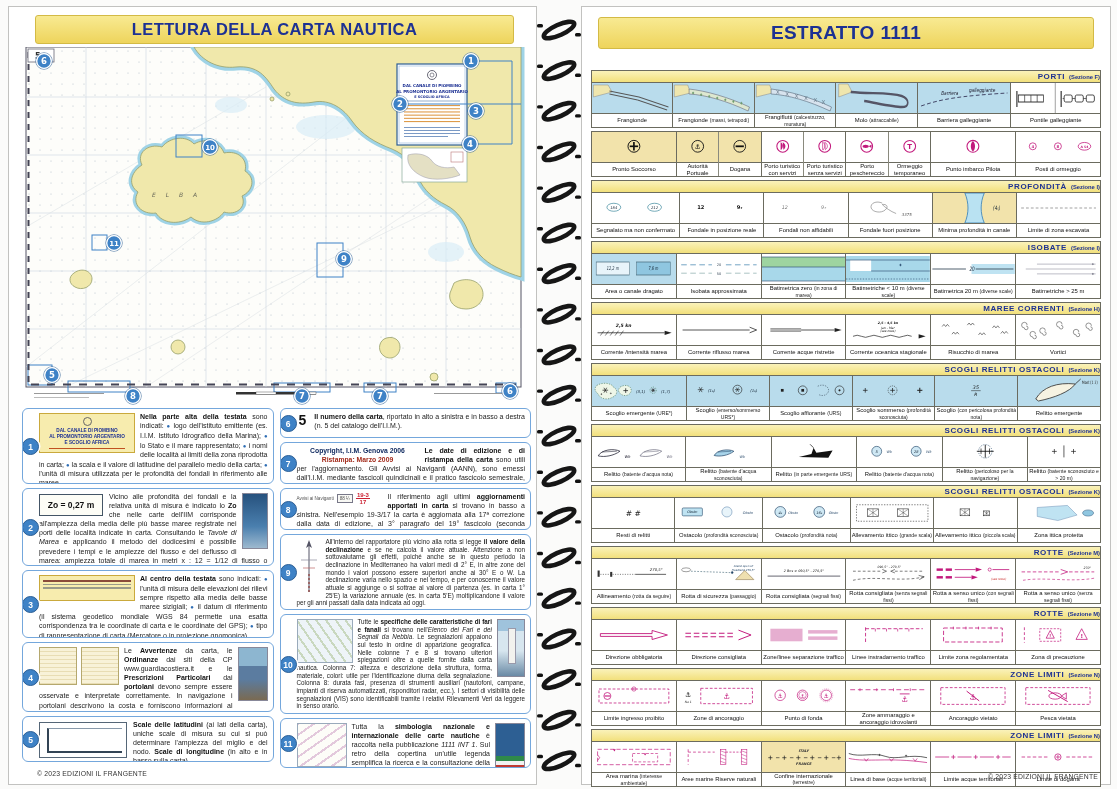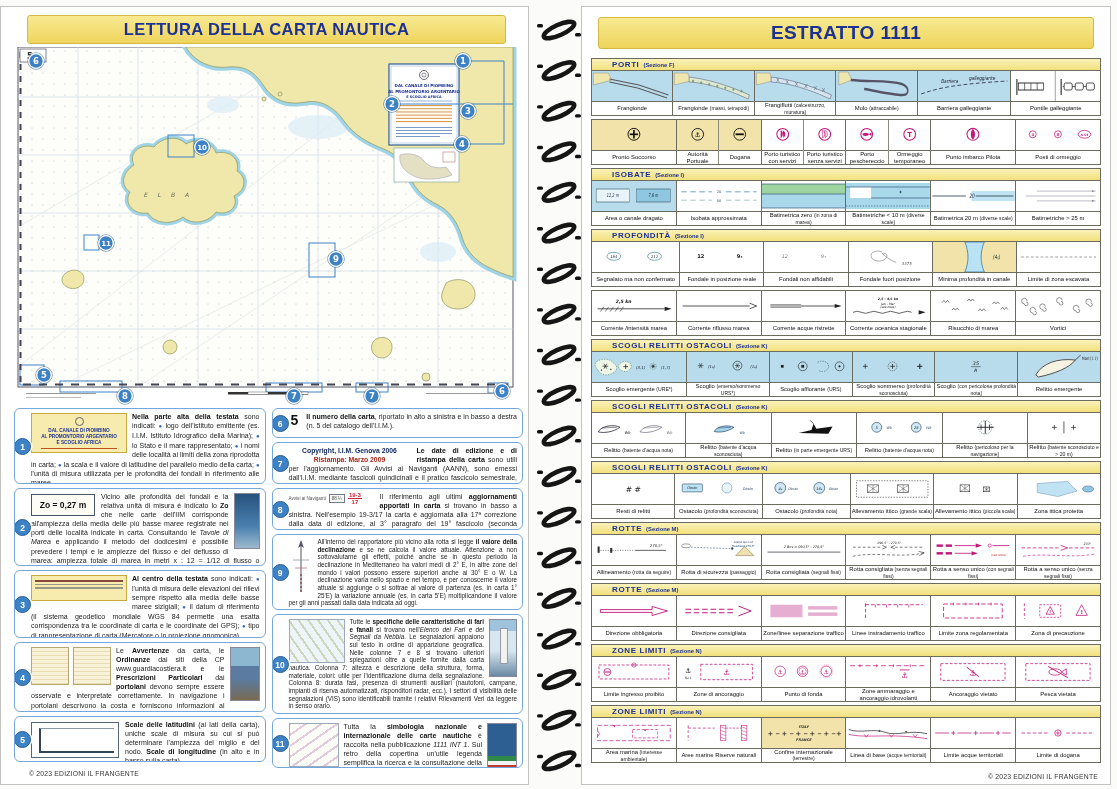--- a/index.html
+++ b/index.html
@@ -1,25 +1,25 @@
 <!DOCTYPE html>
 <html><head>
 <meta charset="utf-8">
 <style>
   html,body{margin:0;padding:0;background:#efefec;font-family:"Liberation Sans",sans-serif;}
   .canvas{position:relative;width:1117px;height:789px;background:#fbfbfa;overflow:hidden;}
   .page{position:absolute;top:6px;height:777px;background:#fff;border:1px solid #c2c2c0;}
-  .page-left{left:0;width:527px;}
+  .page-left{left:8px;width:527px;}
   .page-right{left:581px;width:528px;}
   .binding{position:absolute;left:537px;top:6px;width:44px;height:777px;}
 
   .title-band{height:27px;margin:8px 22px 3px 26px;background:linear-gradient(#f8ea92,#eed45c);
     border:1px solid #d3ba45;border-radius:3px;display:flex;align-items:center;justify-content:center;
     color:#1d3193;font-weight:bold;font-size:16.5px;letter-spacing:.4px;}
-  .page-right .title-band{height:30px;margin:10px 16px 9px;font-size:19px;}
+  .page-right .title-band{height:30px;margin:10px 16px 21px;font-size:19px;}
 
   .chart{margin:1px 5px 0 7px;height:358px;}
   .chart svg{display:block;}
   svg text{font-family:"DejaVu Sans","Liberation Sans",sans-serif;}
 
   .blocks{display:flex;gap:6px;padding:0 5px 0 13px;margin-top:3px;}
   .col{flex:1;display:flex;flex-direction:column;gap:4px;}
   .block{position:relative;border:1.5px solid #74a7dc;border-radius:6px;background:#fff;
     padding:3px 5px 2px 6px;overflow:hidden;box-sizing:border-box;}
   .ncirc{position:absolute;left:-1px;top:calc(50% - 8px);width:15px;height:15px;border-radius:50%;
@@ -63,21 +63,21 @@
   .th-light{width:26px;height:56px;background:linear-gradient(#9fc3dc 0 20%,#d7e6ef 20% 55%,#6a8aa5);position:relative;}
   .th-light i{position:absolute;left:10px;top:8px;width:6px;height:34px;background:#f2f2ee;border:1px solid #99a;}
   .th-book{width:28px;height:46px;background:linear-gradient(#2d5f93 0 70%,#2f8a4a 70% 80%,#f2f2f2 80% 90%,#c03a32 90%);}
   .copyright{position:absolute;font-size:6.8px;color:#333;letter-spacing:.2px;}
   .cpy-left{left:28px;bottom:7px;}
   .cpy-right{right:12px;bottom:4px;}
 
   .legend{padding:0 9px;}
   .section{margin-bottom:3px;}
   .sec-h{border:1px solid #6b6b5f;border-bottom:none;background:linear-gradient(#faf2ba,#f2e07c);
-    height:11px;display:flex;align-items:center;justify-content:flex-start;gap:4px;padding-left:20px;}
+    height:11px;display:flex;align-items:center;justify-content:flex-end;gap:4px;padding-left:20px;}
   .sec-t{font-size:8px;font-weight:bold;color:#1d3193;letter-spacing:.6px;}
   .sec-s{font-size:5.8px;font-weight:bold;color:#1d3193;}
   .sec-row{display:flex;border:1px solid #6b6b5f;background:#fff;}
   .cell{display:flex;min-width:0;}
   .cell+.cell{border-left:1px solid #6b6b5f;}
   .item{flex:1;display:flex;flex-direction:column;min-width:0;}
   .item+.item{border-left:1px solid #8a8a7e;}
   .sym{height:30px;display:flex;align-items:center;justify-content:center;overflow:hidden;background:#fff;}
   .bg-sea>.item>.sym{background:#b9dcec;}
   .bg-sand>.item>.sym{background:#f2e3ab;}
@@ -715,20 +715,107 @@
                 </div>
                 <div class="cap">
                   <span><span>Posti di ormeggio</span></span>
                 </div>
               </div>
             </div>
           </div>
         </div>
         <div class="section">
           <div class="sec-h">
+            <span class="sec-t">PROFONDITÀ</span>
+            <span class="sec-s">(Sezione I)</span>
+          </div>
+          <div class="sec-row">
+            <div class="cell" style="flex:1.05">
+              <div class="item">
+                <div class="sym">
+                  <svg viewBox="0 0 120 30" width="100%" height="100%" preserveAspectRatio="xMidYMid meet">
+                    <ellipse cx="30" cy="14" rx="9.5" ry="5.5" fill="none" stroke="#2e7f95" stroke-width=".9"></ellipse>
+                    <text x="30" y="16" font-size="5.2" fill="#123" text-anchor="middle" font-style="italic">184</text>
+                    <ellipse cx="86" cy="14" rx="9.5" ry="5.5" fill="none" stroke="#2e7f95" stroke-width=".9"></ellipse>
+                    <text x="86" y="16" font-size="5.2" fill="#123" text-anchor="middle" font-style="italic">212</text>
+                  </svg>
+                </div>
+                <div class="cap">
+                  <span><span>Segnalato ma non confermato</span></span>
+                </div>
+              </div>
+            </div>
+            <div class="cell" style="flex:1">
+              <div class="item">
+                <div class="sym">
+                  <svg viewBox="0 0 120 30" width="100%" height="100%" preserveAspectRatio="xMidYMid meet">
+                    <text x="30" y="17" font-size="7.5" fill="#111" text-anchor="middle" font-weight="bold">12</text>
+                    <text x="86" y="17" font-size="7.5" fill="#111" text-anchor="middle" font-weight="bold">9₇</text>
+                  </svg>
+                </div>
+                <div class="cap">
+                  <span><span>Fondale in posizione reale</span></span>
+                </div>
+              </div>
+            </div>
+            <div class="cell" style="flex:1">
+              <div class="item">
+                <div class="sym">
+                  <svg viewBox="0 0 120 30" width="100%" height="100%" preserveAspectRatio="xMidYMid meet">
+                    <text x="30" y="17" font-size="7" fill="#777" text-anchor="middle" font-style="italic">12</text>
+                    <text x="86" y="17" font-size="7" fill="#777" text-anchor="middle" font-style="italic">9₇</text>
+                  </svg>
+                </div>
+                <div class="cap">
+                  <span><span>Fondali non affidabili</span></span>
+                </div>
+              </div>
+            </div>
+            <div class="cell" style="flex:1">
+              <div class="item">
+                <div class="sym">
+                  <svg viewBox="0 0 120 30" width="100%" height="100%" preserveAspectRatio="xMidYMid meet">
+                    <path d="M48,8 C40,4 30,8 32,15 C34,21 46,23 52,18 C58,13 54,9 48,10 C52,14 60,20 68,23" fill="none" stroke="#888" stroke-width="1"></path>
+                    <text x="76" y="26" font-size="5.8" fill="#555" font-style="italic">3375</text>
+                  </svg>
+                </div>
+                <div class="cap">
+                  <span><span>Fondale fuori posizione</span></span>
+                </div>
+              </div>
+            </div>
+            <div class="cell bg-sand" style="flex:1">
+              <div class="item">
+                <div class="sym">
+                  <svg viewBox="0 0 120 30" width="100%" height="100%" preserveAspectRatio="none">
+                    <path d="M46,0 C52,10 52,20 46,30 L74,30 C68,20 68,10 74,0 Z" fill="#b9e2f2" stroke="#3b82b8" stroke-width="1"></path>
+                    <text x="92" y="17" font-size="5.8" fill="#123" text-anchor="middle" font-style="italic">(4₅)</text>
+                  </svg>
+                </div>
+                <div class="cap">
+                  <span><span>Minima profondità in canale</span></span>
+                </div>
+              </div>
+            </div>
+            <div class="cell" style="flex:1">
+              <div class="item">
+                <div class="sym">
+                  <svg viewBox="0 0 120 30" width="100%" height="100%" preserveAspectRatio="xMidYMid meet">
+                    <line x1="6" y1="15" x2="114" y2="15" stroke="#777" stroke-width="1" stroke-dasharray="4,3"></line>
+                  </svg>
+                </div>
+                <div class="cap">
+                  <span><span>Limite di zona escavata</span></span>
+                </div>
+              </div>
+            </div>
+          </div>
+        </div>
+        <div class="section">
+          <div class="sec-h">
             <span class="sec-t">ISOBATE</span>
             <span class="sec-s">(Sezione I)</span>
           </div>
           <div class="sec-row">
             <div class="cell bg-sea" style="flex:1">
               <div class="item">
                 <div class="sym">
                   <svg viewBox="0 0 120 30" width="100%" height="100%" preserveAspectRatio="none">
                     <rect x="6" y="8" width="48" height="13" fill="#e8f4fa" stroke="#467" stroke-width=".7"></rect>
                     <text x="30" y="16.5" font-size="5" fill="#234" text-anchor="middle" font-style="italic">12,2 m</text>
@@ -819,106 +906,23 @@
                 </div>
                 <div class="cap">
                   <span><span>Batimetriche &gt; 25 m</span></span>
                 </div>
               </div>
             </div>
           </div>
         </div>
         <div class="section">
           <div class="sec-h">
-            <span class="sec-t">PROFONDITÀ</span>
-            <span class="sec-s">(Sezione I)</span>
-          </div>
-          <div class="sec-row">
-            <div class="cell" style="flex:1.05">
-              <div class="item">
-                <div class="sym">
-                  <svg viewBox="0 0 120 30" width="100%" height="100%" preserveAspectRatio="xMidYMid meet">
-                    <ellipse cx="30" cy="14" rx="9.5" ry="5.5" fill="none" stroke="#2e7f95" stroke-width=".9"></ellipse>
-                    <text x="30" y="16" font-size="5.2" fill="#123" text-anchor="middle" font-style="italic">184</text>
-                    <ellipse cx="86" cy="14" rx="9.5" ry="5.5" fill="none" stroke="#2e7f95" stroke-width=".9"></ellipse>
-                    <text x="86" y="16" font-size="5.2" fill="#123" text-anchor="middle" font-style="italic">212</text>
-                  </svg>
-                </div>
-                <div class="cap">
-                  <span><span>Segnalato ma non confermato</span></span>
-                </div>
-              </div>
-            </div>
-            <div class="cell" style="flex:1">
-              <div class="item">
-                <div class="sym">
-                  <svg viewBox="0 0 120 30" width="100%" height="100%" preserveAspectRatio="xMidYMid meet">
-                    <text x="30" y="17" font-size="7.5" fill="#111" text-anchor="middle" font-weight="bold">12</text>
-                    <text x="86" y="17" font-size="7.5" fill="#111" text-anchor="middle" font-weight="bold">9₇</text>
-                  </svg>
-                </div>
-                <div class="cap">
-                  <span><span>Fondale in posizione reale</span></span>
-                </div>
-              </div>
-            </div>
-            <div class="cell" style="flex:1">
-              <div class="item">
-                <div class="sym">
-                  <svg viewBox="0 0 120 30" width="100%" height="100%" preserveAspectRatio="xMidYMid meet">
-                    <text x="30" y="17" font-size="7" fill="#777" text-anchor="middle" font-style="italic">12</text>
-                    <text x="86" y="17" font-size="7" fill="#777" text-anchor="middle" font-style="italic">9₇</text>
-                  </svg>
-                </div>
-                <div class="cap">
-                  <span><span>Fondali non affidabili</span></span>
-                </div>
-              </div>
-            </div>
-            <div class="cell" style="flex:1">
-              <div class="item">
-                <div class="sym">
-                  <svg viewBox="0 0 120 30" width="100%" height="100%" preserveAspectRatio="xMidYMid meet">
-                    <path d="M48,8 C40,4 30,8 32,15 C34,21 46,23 52,18 C58,13 54,9 48,10 C52,14 60,20 68,23" fill="none" stroke="#888" stroke-width="1"></path>
-                    <text x="76" y="26" font-size="5.8" fill="#555" font-style="italic">3375</text>
-                  </svg>
-                </div>
-                <div class="cap">
-                  <span><span>Fondale fuori posizione</span></span>
-                </div>
-              </div>
-            </div>
-            <div class="cell bg-sand" style="flex:1">
-              <div class="item">
-                <div class="sym">
-                  <svg viewBox="0 0 120 30" width="100%" height="100%" preserveAspectRatio="none">
-                    <path d="M46,0 C52,10 52,20 46,30 L74,30 C68,20 68,10 74,0 Z" fill="#b9e2f2" stroke="#3b82b8" stroke-width="1"></path>
-                    <text x="92" y="17" font-size="5.8" fill="#123" text-anchor="middle" font-style="italic">(4₅)</text>
-                  </svg>
-                </div>
-                <div class="cap">
-                  <span><span>Minima profondità in canale</span></span>
-                </div>
-              </div>
-            </div>
-            <div class="cell" style="flex:1">
-              <div class="item">
-                <div class="sym">
-                  <svg viewBox="0 0 120 30" width="100%" height="100%" preserveAspectRatio="xMidYMid meet">
-                    <line x1="6" y1="15" x2="114" y2="15" stroke="#777" stroke-width="1" stroke-dasharray="4,3"></line>
-                  </svg>
-                </div>
-                <div class="cap">
-                  <span><span>Limite di zona escavata</span></span>
-                </div>
-              </div>
-            </div>
-          </div>
-        </div>
-        <div class="section">
+            <span class="sec-t">MAREE CORRENTI</span>
+            <span class="sec-s">(Sezione H)</span>
+          </div>
           <div class="sec-row">
             <div class="cell" style="flex:1">
               <div class="item">
                 <div class="sym">
                   <svg viewBox="0 0 120 30" width="100%" height="100%" preserveAspectRatio="xMidYMid meet">
                     <text x="34" y="10" font-size="6.5" fill="#111" font-weight="bold" font-style="italic">2,5 kn</text>
                     <line x1="8" y1="19" x2="104" y2="19" stroke="#222" stroke-width="1.1"></line>
                     <path d="M104,16 L114,19 L104,22 Z" fill="#222"></path>
                     <line x1="12" y1="23" x2="17" y2="16" stroke="#222" stroke-width="0.8"></line>
                     <line x1="19" y1="23" x2="24" y2="16" stroke="#222" stroke-width="0.8"></line>

